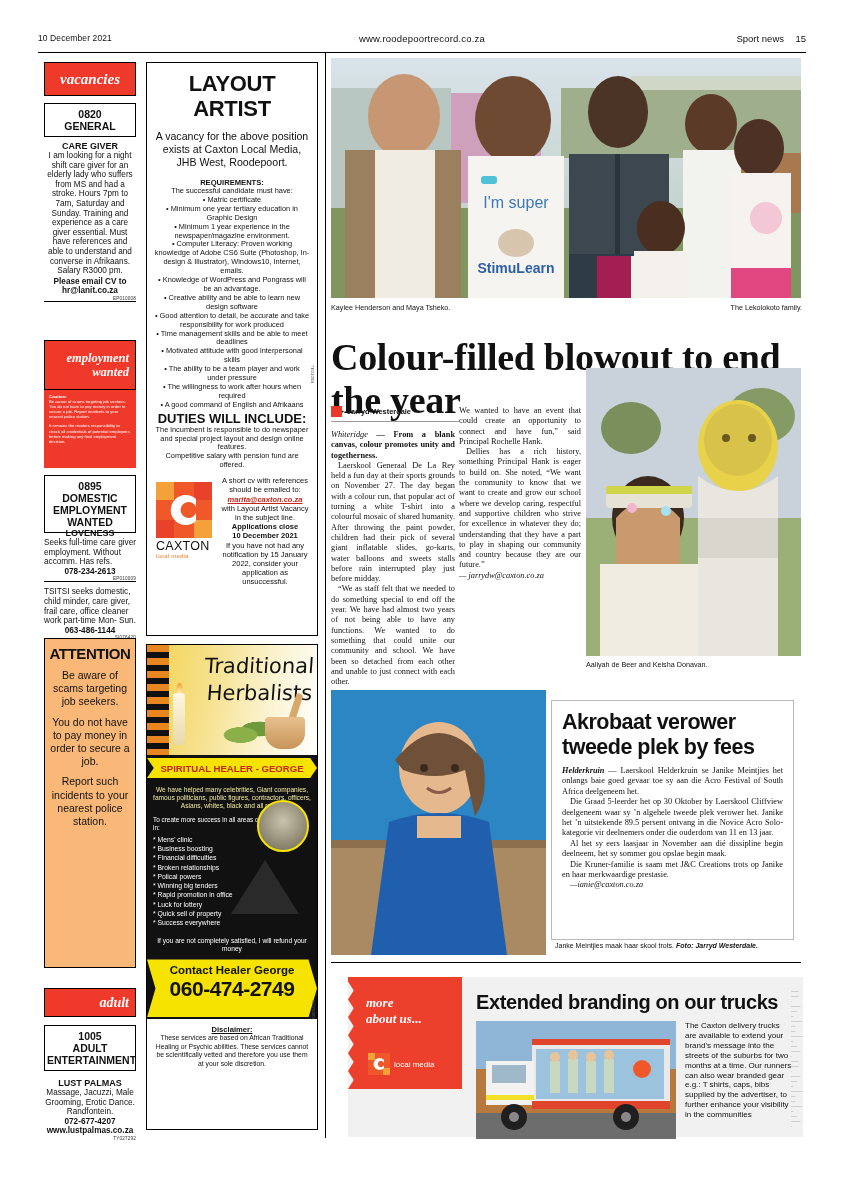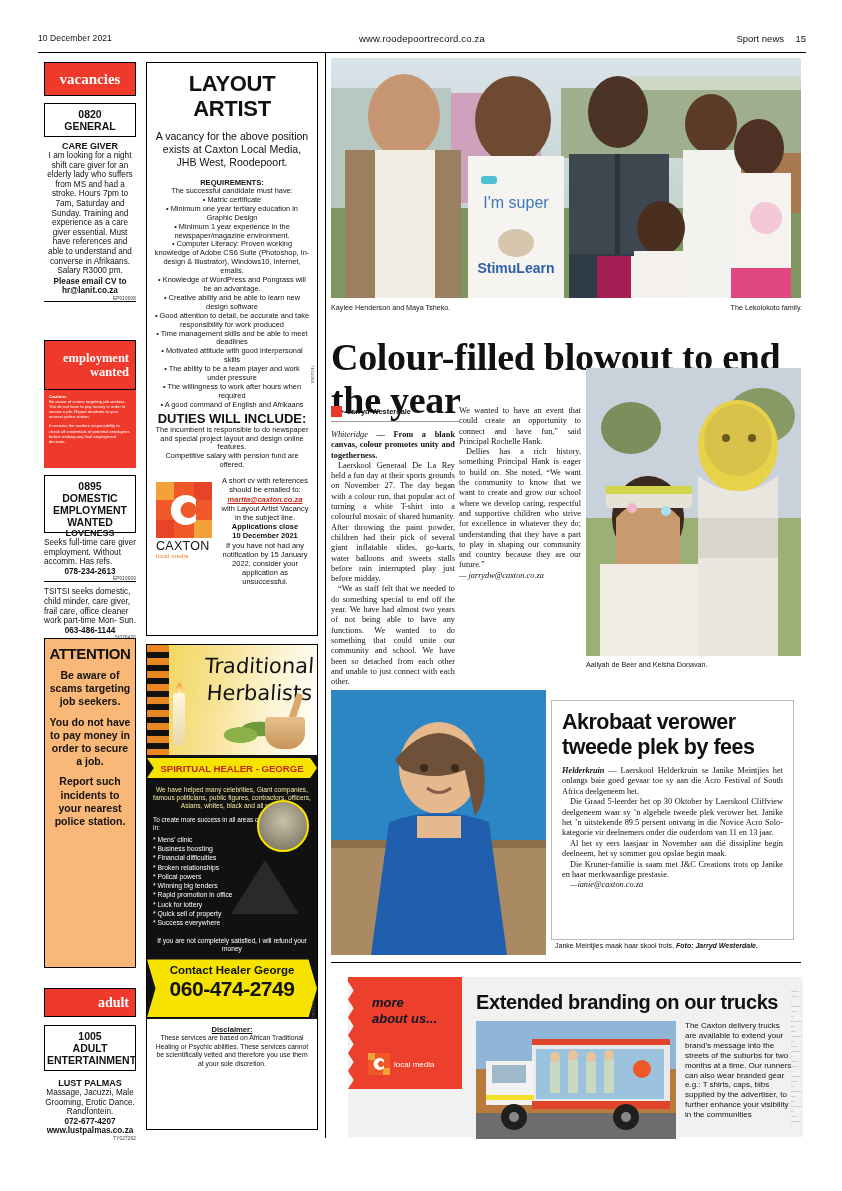--- a/index.html
+++ b/index.html
@@ -22,21 +22,21 @@
   .mh-rule { position:absolute; left:38px; top:52px; width:768px; height:1.4px; background:#000; }
 
   
   .vrule { position:absolute; left:325px; top:53px; width:1.2px; height:1085px; background:#000; }
 
   
   .adbox { position:absolute; border:1px solid #000; background:#fff; }
   .redbanner {
     background:#ef3a2b; color:#fff;
     font-family:"Liberation Serif", serif;
-    font-weight:bold;
+    font-style:italic; font-weight:bold;
     display:flex; align-items:center; justify-content:center;
   }
   .classhead {
     border:1.6px solid #000; text-align:center; font-weight:bold;
     font-size:10.5px; line-height:12px; padding:4px 2px;
   }
   .adtxt { font-size:8.2px; line-height:9.6px; }
   .adtitle { font-weight:bold; text-align:center; font-size:9px; }
   .code { font-size:4.6px; text-align:right; color:#333; letter-spacing:.2px; }
   .hr { height:1px; background:#000; }
@@ -50,21 +50,21 @@
       flex-direction:column; align-items:flex-end; justify-content:center;
       padding:3px 6px; font-size:12.5px; line-height:14px; }
   #caution { position:absolute; left:44px; top:390px; width:92px; height:78px;
       background:#ef3a2b; color:#fff; padding:4px 5px; font-size:4.2px; line-height:5.1px; }
   #caution b { font-size:4.4px; }
   #domestic-head { position:absolute; left:44px; top:475px; width:92px; }
   #domestic-ads { position:absolute; left:44px; top:528px; width:92px; }
   #attention { position:absolute; left:44px; top:638px; width:92px; height:330px;
       background:#f9b877; border:1.4px solid #000; padding:6px 4px; text-align:center; }
   #attention .hdr { font-weight:bold; font-size:15px; letter-spacing:-.4px; }
-  #attention p { font-size:10.5px; line-height:13.2px; font-weight:bold; margin-top:7px; }
+  #attention p { font-size:10.5px; line-height:13.2px; font-weight:normal; margin-top:7px; }
   #adult-banner { left:44px; top:988px; width:92px; height:29px; font-size:14px;
       justify-content:flex-end; padding-right:6px; }
   #adult-head { position:absolute; left:44px; top:1025px; width:92px; }
   #adult-ad { position:absolute; left:44px; top:1078px; width:92px; text-align:center; }
 
   
   #layout-ad { left:146px; top:62px; width:172px; height:574px; padding:8px 7px 5px; }
   #layout-ad h1 { text-align:center; font-weight:bold; font-size:22px; line-height:25px; letter-spacing:-.3px; }
   #layout-ad .lead { text-align:center; font-size:10.6px; line-height:13px; margin-top:9px; }
   #layout-ad .reqhead { text-align:center; font-weight:bold; font-size:7.6px; margin-top:9px; }
@@ -166,22 +166,22 @@
   #cap-janke { position:absolute; left:551px; top:940px; width:243px;
       font-size:7px; background:rgba(255,255,255,.85); padding:2px 4px; }
   #cap-janke i { font-weight:bold; }
 
   #mid-rule { position:absolute; left:331px; top:962px; width:470px; height:1.2px; background:#000; }
 
   
   #promo { position:absolute; left:348px; top:977px; width:455px; height:160px; background:#f1f1f1; }
   #promo-red { position:absolute; left:0; top:0; width:114px; height:112px; background:#ec3f2c;
       clip-path:polygon(0 0,100% 0,100% 100%,0 100%,5% 92%,0 84%,5% 76%,0 68%,5% 60%,0 52%,5% 44%,0 36%,5% 28%,0 20%,5% 12%,0 4%); }
-  #promo-red .m1 { position:absolute; left:24px; top:18px; color:#0f172a;
-      font-family:Liberation Sans, sans-serif; font-style:italic; font-weight:bold; font-size:13px; line-height:16px; }
+  #promo-red .m1 { position:absolute; left:18px; top:18px; color:#ffffff;
+      font-family:Liberation Serif, serif; font-style:italic; font-weight:bold; font-size:13px; line-height:16px; }
   #promo-logo { position:absolute; left:20px; top:76px; display:flex; align-items:center; gap:4px; }
   #promo-logo .mk { width:22px; height:22px; position:relative; }
   #promo-logo .lbl { color:#fff; font-size:8px; }
   #promo h2 { position:absolute; left:128px; top:14px; font-size:20px; font-weight:bold; letter-spacing:-.4px; }
   #promo-photo { position:absolute; left:128px; top:44px; width:200px; height:118px; }
   #promo-body { position:absolute; left:337px; top:44px; width:108px;
       font-size:8px; line-height:9.9px; }
   .zigright { position:absolute; right:0; top:10px; width:12px; height:140px;
       background:repeating-linear-gradient(180deg,transparent 0 4px,#cfcfcf 4px 5px);
       clip-path:polygon(0 0,100% 5%,0 10%,100% 15%,0 20%,100% 25%,0 30%,100% 35%,0 40%,100% 45%,0 50%,100% 55%,0 60%,100% 65%,0 70%,100% 75%,0 80%,100% 85%,0 90%,100% 95%,0 100%); }

